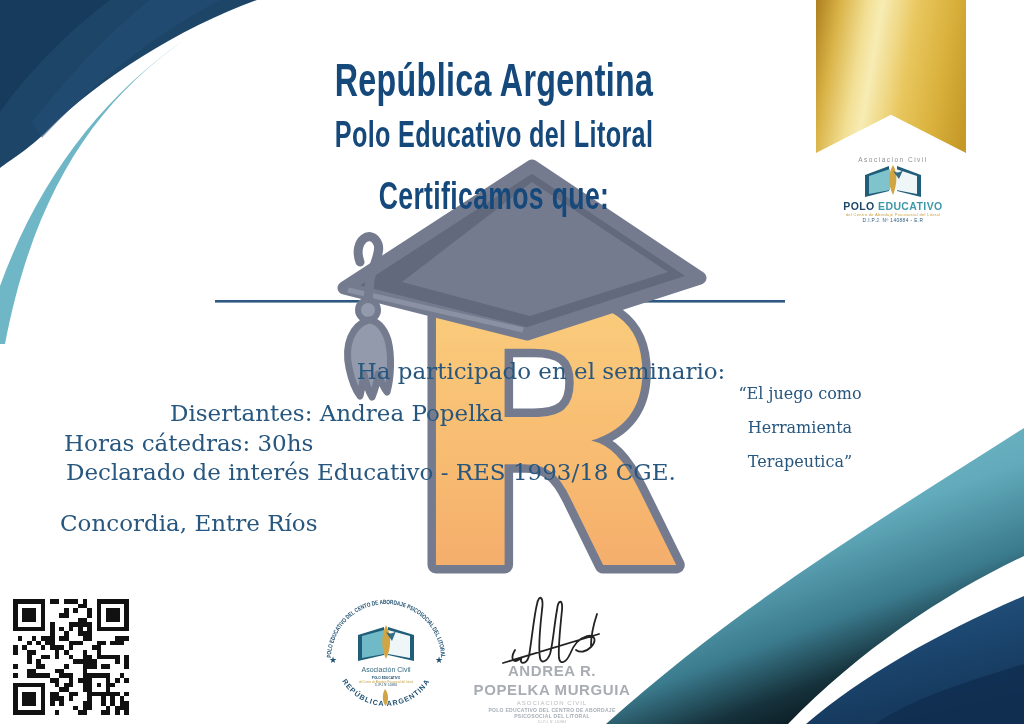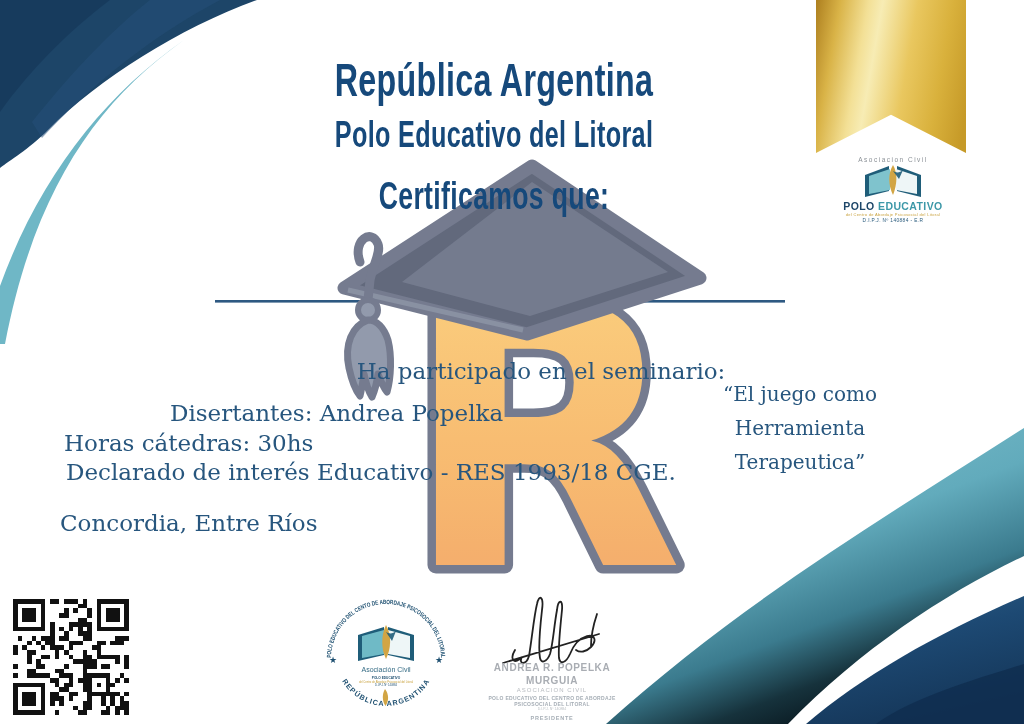--- a/index.html
+++ b/index.html
@@ -21,39 +21,39 @@
   .header{position:absolute;left:0;top:0;width:988px;z-index:2;color:#16497b;text-align:center;}
   .header .h{position:absolute;left:0;width:100%;font-weight:bold;transform:scaleX(.70);letter-spacing:.5px;}
   .h-country{top:53px;font-size:46px;}
   .h-org{top:114px;font-size:36px;}
   .h-certify{top:175px;font-size:38px;}
 
   .serif{font-family:"DejaVu Serif","Liberation Serif",serif;color:#27567e;}
   .participation{position:absolute;left:58px;top:358px;width:966px;text-align:center;font-size:23px;z-index:2;}
   .detail{position:absolute;font-size:23px;z-index:2;white-space:nowrap;}
   .d0{left:170px;top:400px;} .d1{left:64px;top:430px;text-align:center;} .d2{left:66px;top:459px;} .d3{left:60px;top:489px;margin-top:21px;}
-  .quote{position:absolute;left:690px;top:377px;width:220px;text-align:center;font-size:20px;line-height:34px;z-index:2;}
+  .quote{position:absolute;left:690px;top:377px;width:220px;text-align:center;font-size:16px;line-height:34px;z-index:2;}
 
   
   .qr-wrap{position:absolute;left:13px;top:599px;width:116px;height:116px;background:#fff;z-index:2;}
 
   
   .badge{position:absolute;left:838px;top:156px;width:110px;text-align:center;z-index:2;line-height:1.15;}
   .badge-assoc{font-size:6.5px;color:#8a9096;letter-spacing:1.5px;}
   .badge-name{font-size:10.5px;font-weight:bold;letter-spacing:.4px;margin-top:1px;}
   .badge-name .n1{color:#1d4668;} .badge-name .n2{color:#3d98a8;}
   .badge-tagline{font-size:4px;color:#c9a23f;letter-spacing:.3px;}
   .badge-registry{font-size:4.8px;color:#2a5b7d;letter-spacing:.4px;margin-top:1px;}
 
   
   .seal{position:absolute;left:316px;top:591px;z-index:2;}
 
   
   .sig{position:absolute;left:468px;top:586px;width:168px;text-align:center;z-index:2;line-height:1.25;}
-  .sig-name{font-size:10px;font-weight:bold;color:#a9adb3;letter-spacing:.6px;margin-top:-6px;}
+  .sig-name{font-size:15px;font-weight:bold;color:#a9adb3;letter-spacing:.6px;margin-top:-6px;}
   .sig-l1{font-size:6px;color:#b7bbc0;letter-spacing:1px;}
   .sig-l2,.sig-l3{font-size:5px;font-weight:bold;color:#a6aeb6;letter-spacing:.3px;}
   .sig-reg{font-size:3.5px;color:#bcc0c5;}
   .sig-role{font-size:5.5px;font-weight:bold;color:#a6aeb6;letter-spacing:.8px;margin-top:4px;}
 </style>
 </head>
 <body>
 
 <div class="page">
 

